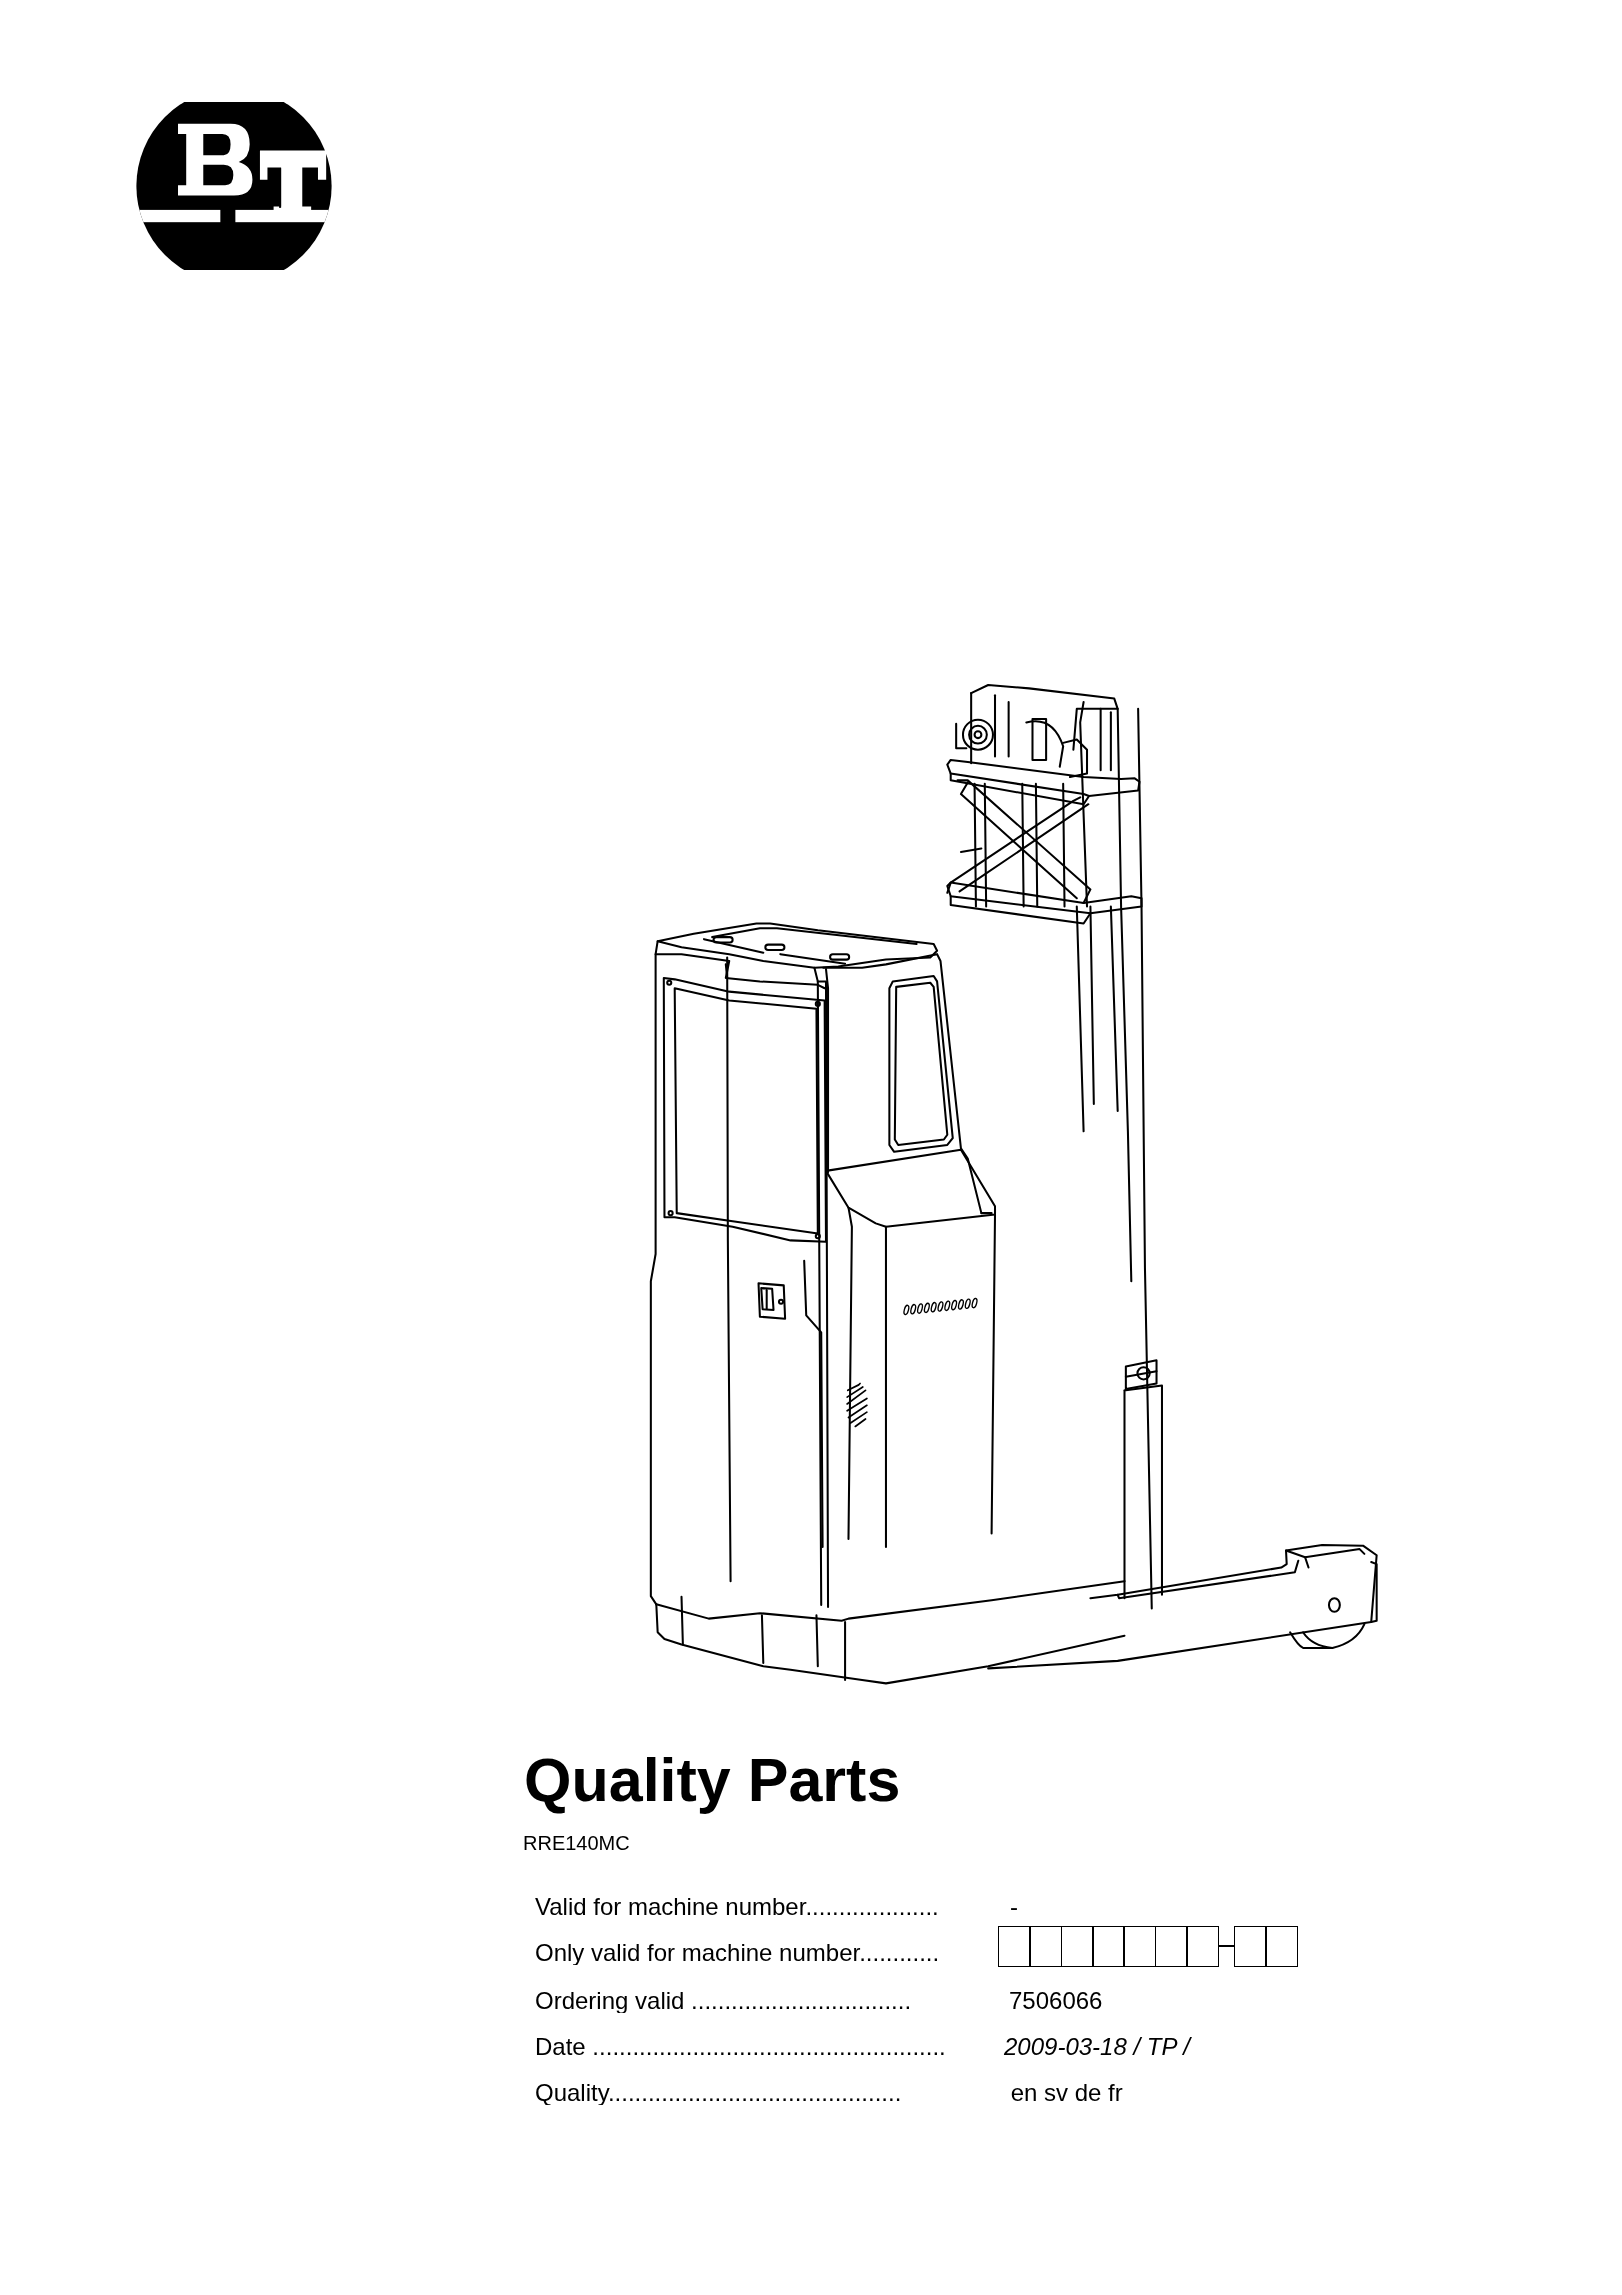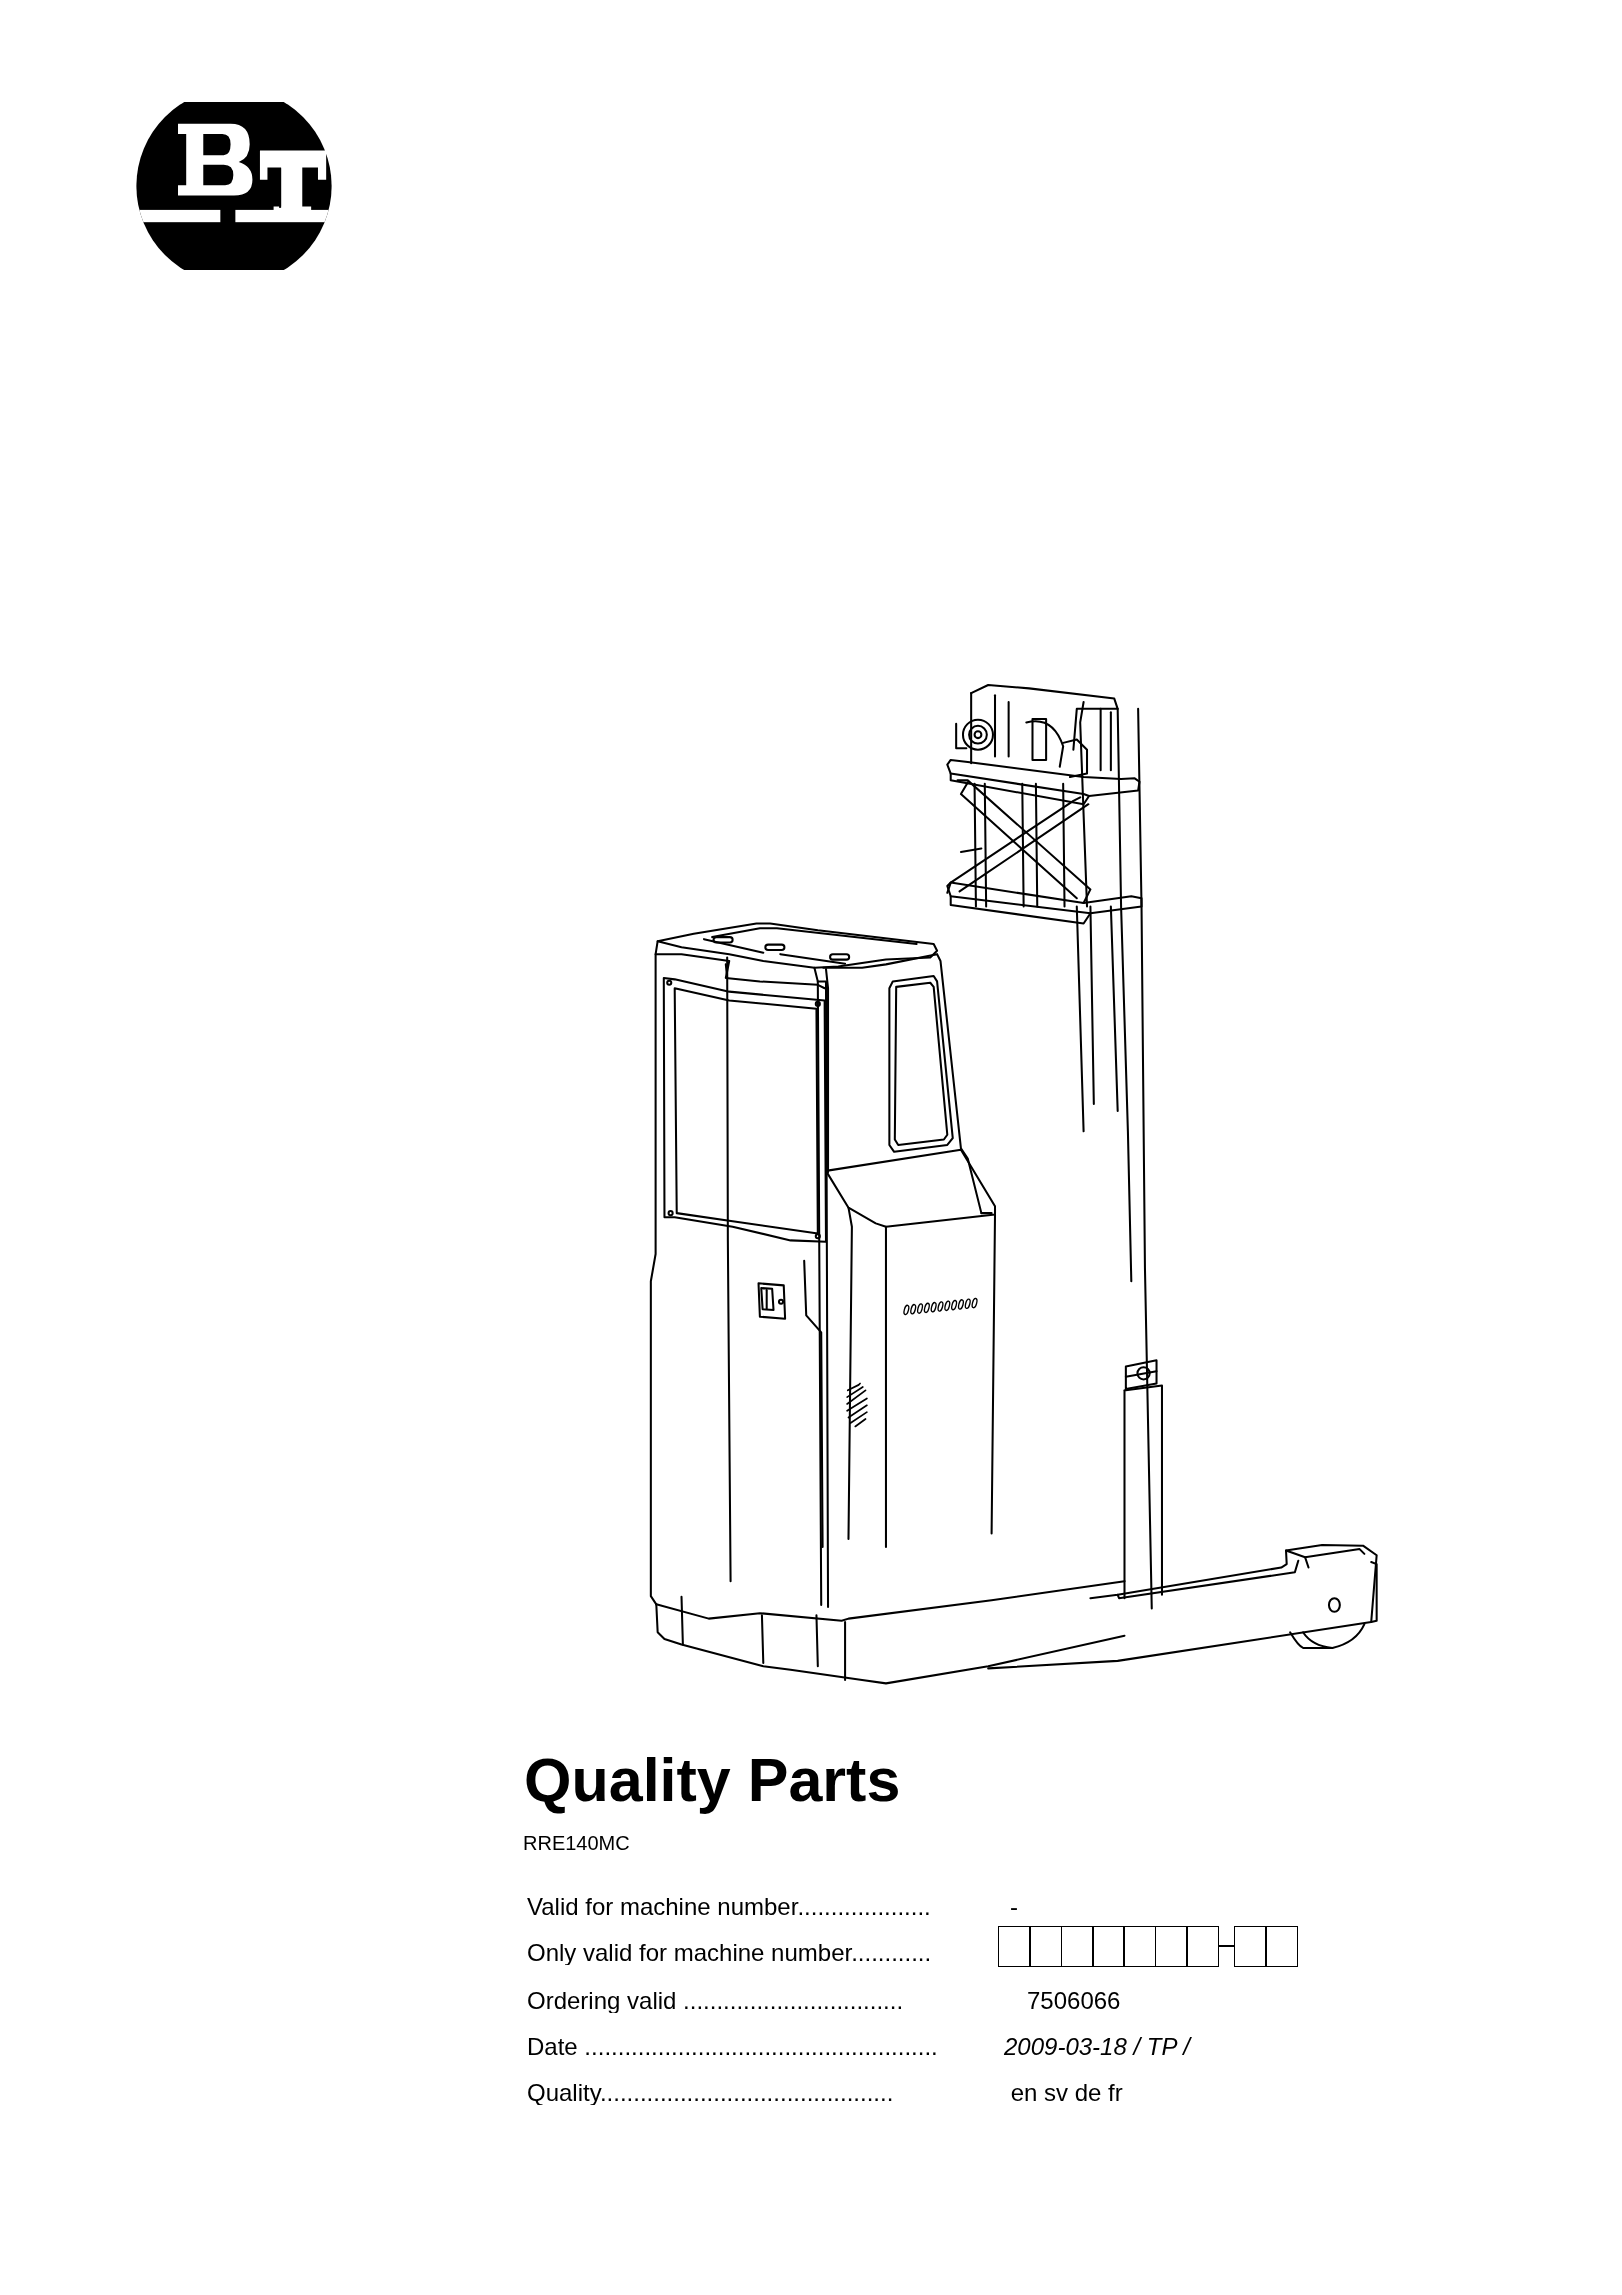--- a/index.html
+++ b/index.html
@@ -4,21 +4,21 @@
 <style>
   html, body { margin: 0; padding: 0; background: #ffffff; }
   body { width: 1622px; height: 2295px; position: relative; overflow: hidden;
          font-family: "Liberation Sans", sans-serif; color: #000; }
   .logo { position: absolute; left: 135px; top: 102px; width: 198px; height: 168px; }
   .illustration { position: absolute; left: 0; top: 0; width: 1622px; height: 1772px; }
   .title { position: absolute; left: 523px; top: 1749px; font-size: 61px; font-weight: bold;
            letter-spacing: 0px; line-height: 1; margin: 1px; }
   .model { position: absolute; left: 523px; top: 1833px; font-size: 20px; line-height: 1; }
   .row { position: absolute; left: 523px; font-size: 24px; line-height: 1; white-space: nowrap; }
-  .row .dots { position: absolute; top: 0; left: 4px; width: 463px; overflow: hidden; white-space: nowrap; }
+  .row .dots { position: absolute; top: 0; left: 12px; width: 463px; overflow: hidden; white-space: nowrap; }
   .row .value { position: absolute; top: 0; left: 481px; }
   .boxes { position: absolute; left: 998px; top: 1925px; height: 42px; display: flex; align-items: center; }
   .box { width: 33px; height: 41px; border: 1.7px solid #000; box-sizing: border-box; margin-left: -1.7px; }
   .box:first-child { margin-left: 0; }
   .dash { width: 16.4px; height: 2.7px; background: #000; margin: 0 -0.7px; }
 </style>
 </head>
 <body>
 
 <svg class="logo" viewBox="0 0 290 246">
@@ -192,21 +192,21 @@
   <div class="box"></div>
   <div class="box"></div>
   <div class="box"></div>
   <div class="dash"></div>
   <div class="box" style="margin-left:0"></div>
   <div class="box"></div>
 </div>
 
 <div class="row" style="top:1989px;">
   <span class="dots"><span>Ordering valid</span><span> .................................</span></span>
-  <span class="value" style="left:504px;">7506066</span>
+  <span class="value" style="left:486px;">7506066</span>
 </div>
 
 <div class="row" style="top:2035px;">
   <span class="dots"><span>Date</span><span> .....................................................</span></span>
   <span class="value" style="left:481px;font-style:italic;">2009-03-18 / TP /</span>
 </div>
 
 <div class="row" style="top:2081px;">
   <span class="dots"><span>Quality</span><span>............................................</span></span>
   <span class="value" style="left:481px; white-space:pre;"> en sv de fr</span>

